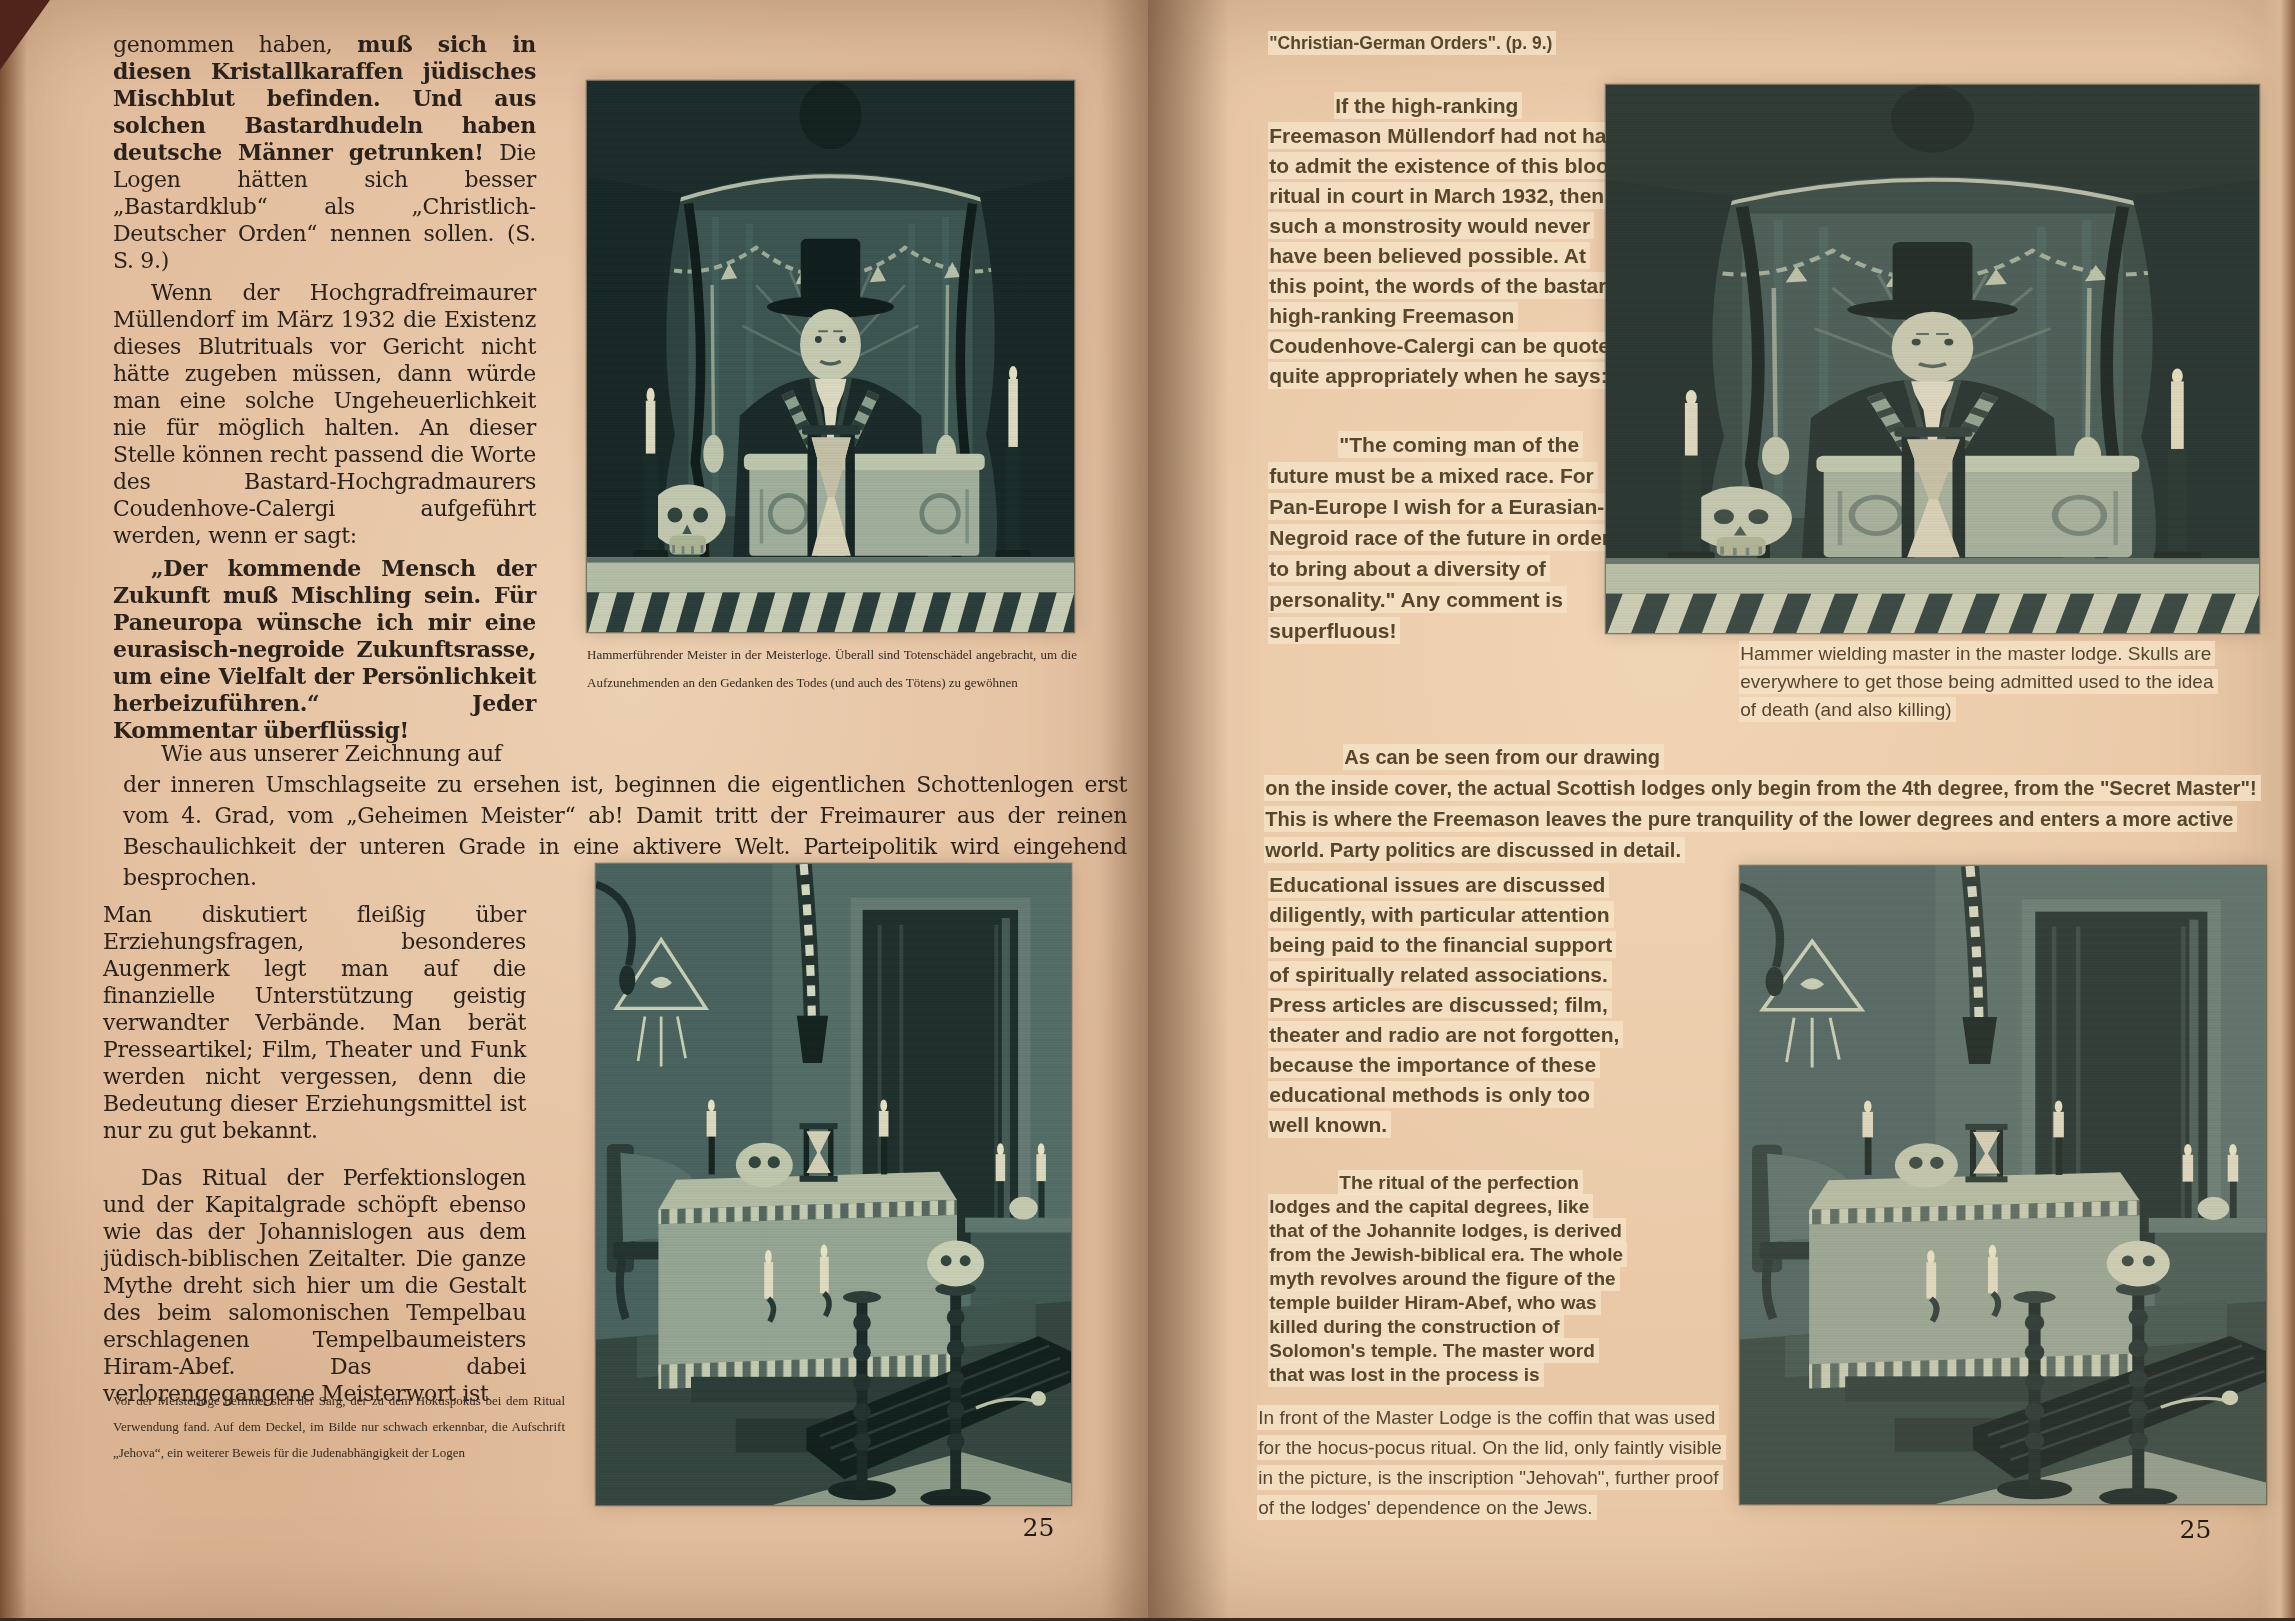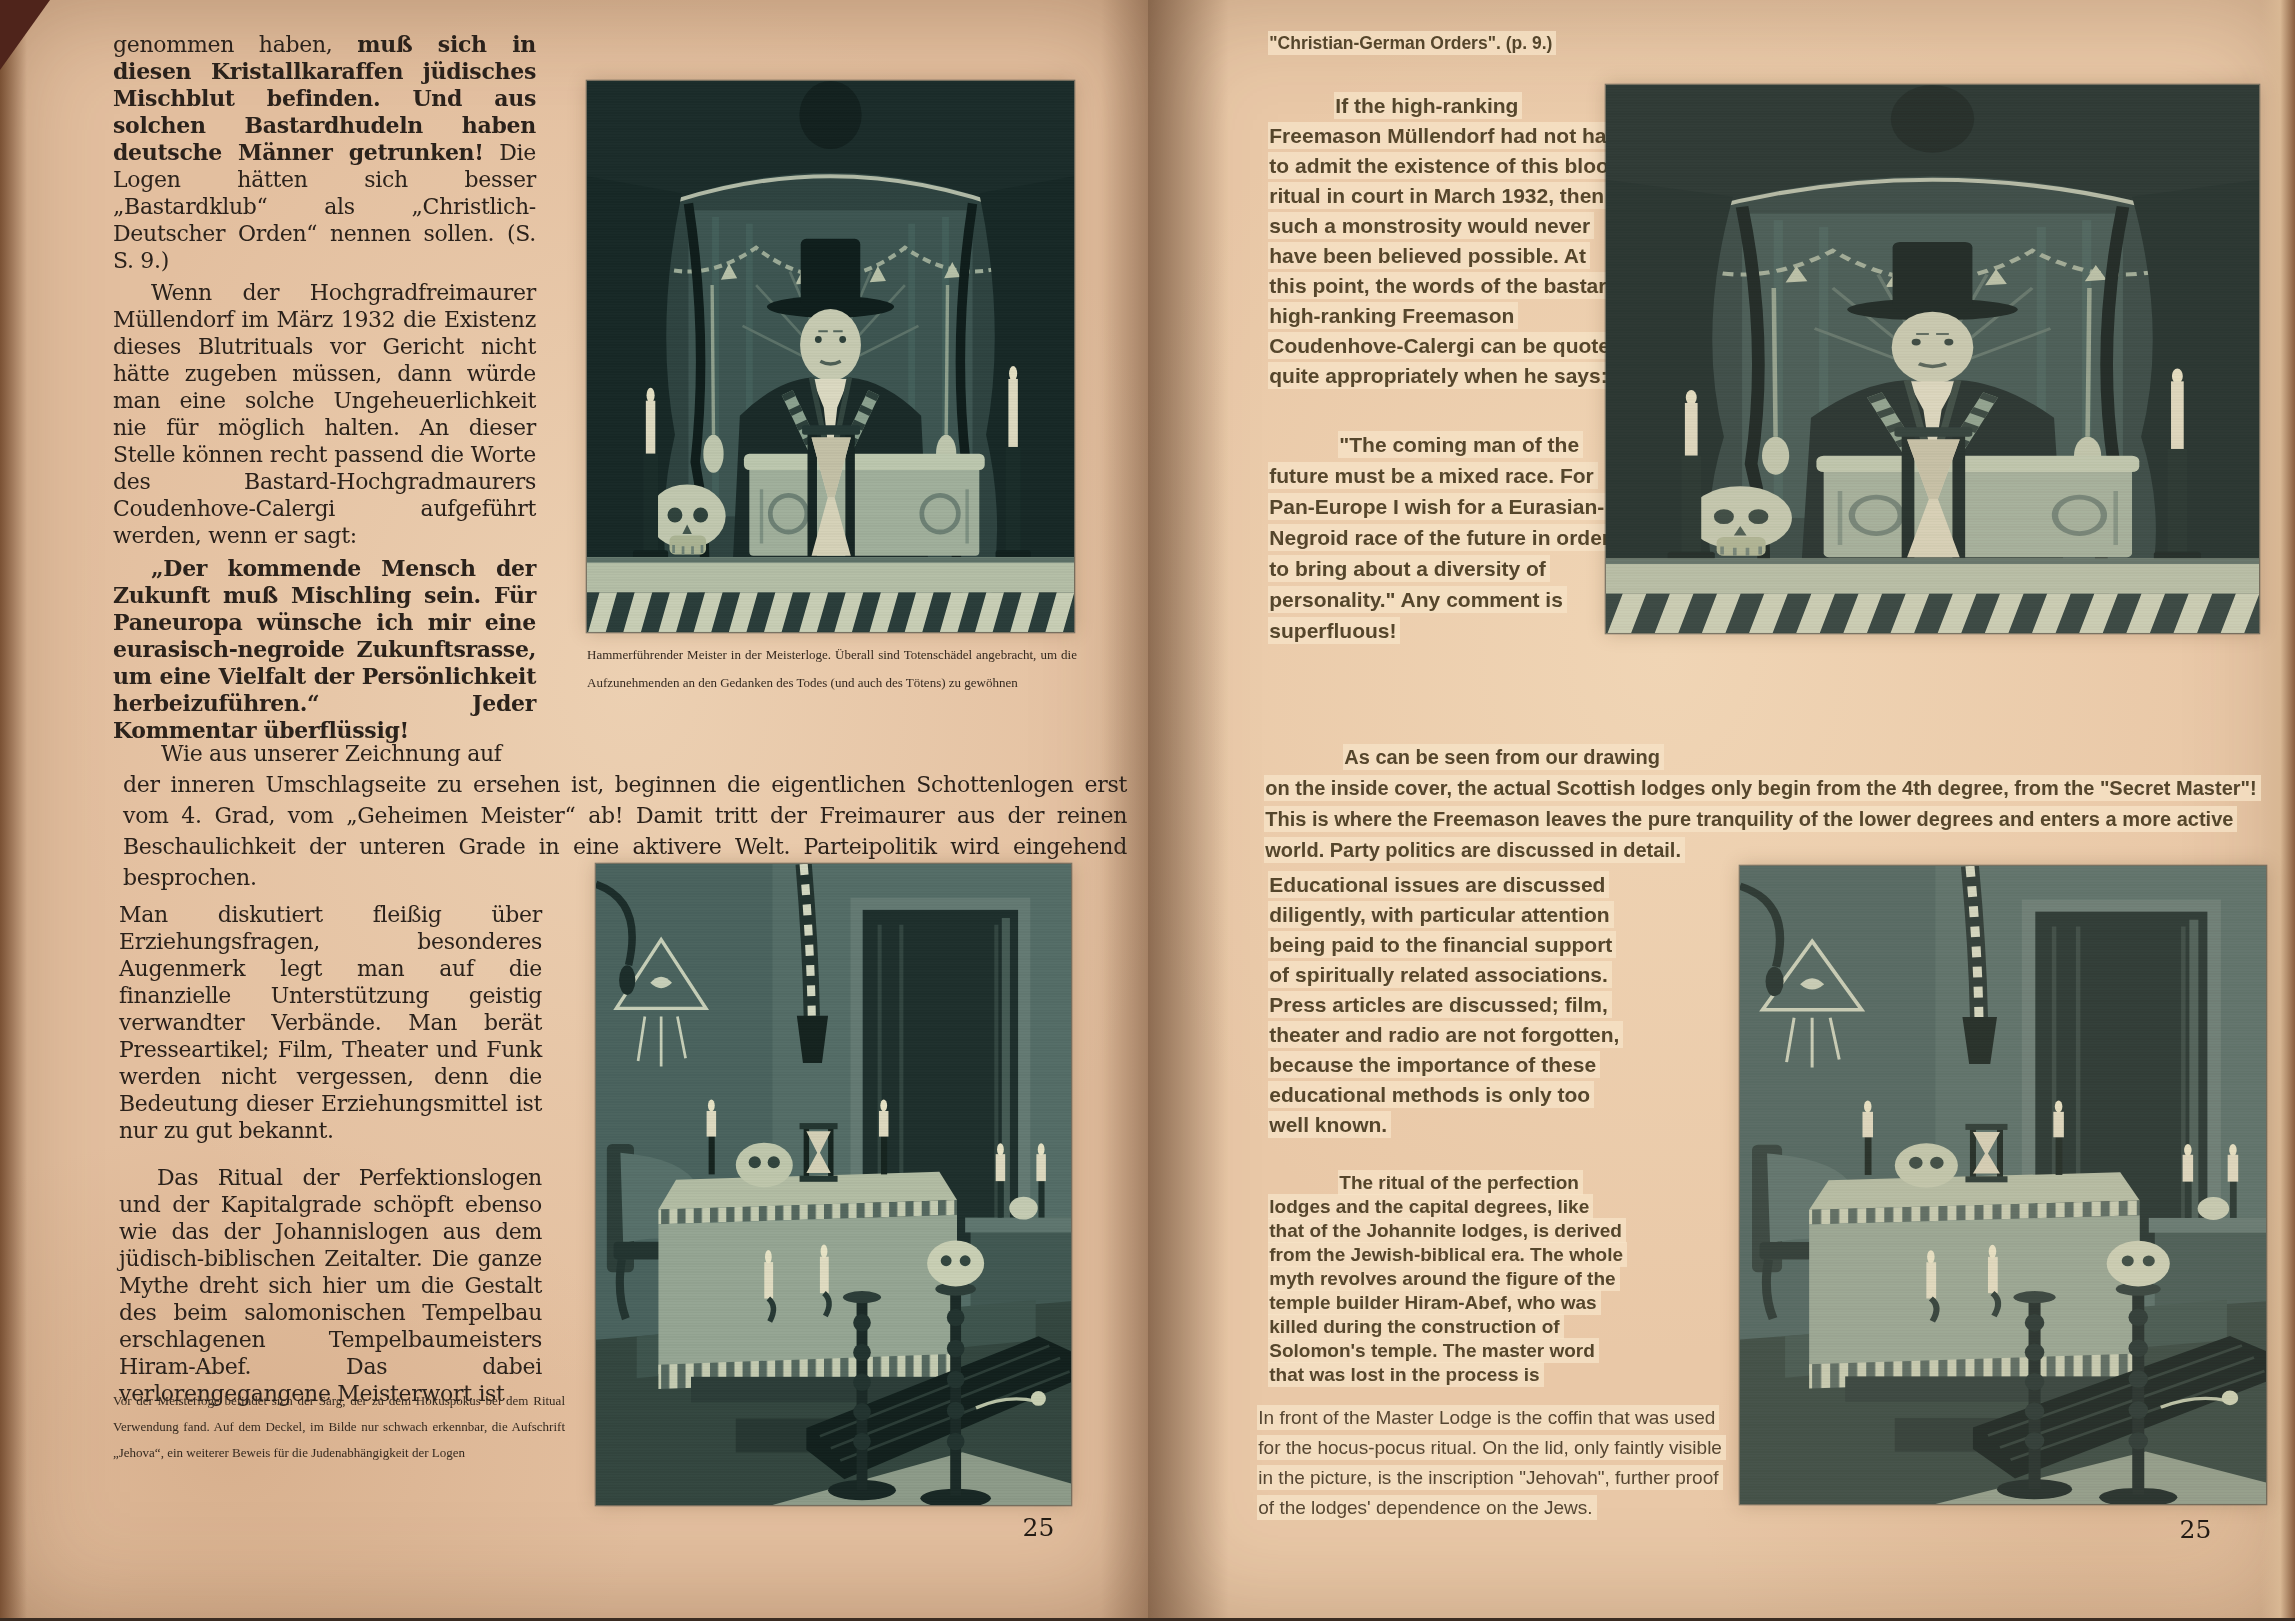--- a/index.html
+++ b/index.html
@@ -251,21 +251,21 @@
         </svg>
       <div class="grain"></div>
     </div>
     <div class="cap-de" style="left:587px;top:641px;width:490px;">Hammerführender Meister in der Meisterloge. Überall sind Totenschädel angebracht, um die Aufzunehmenden an den Gedanken des Todes (und auch des Tötens) zu gewöhnen</div>
 
     <div class="gwide" style="left:123px;top:738px;width:1004px;">
       <span class="intro">Wie aus unserer Zeichnung auf</span>
       <span>der inneren Umschlagseite zu ersehen ist, beginnen die eigentlichen Schottenlogen erst vom 4. Grad, vom „Geheimen Meister“ ab! Damit tritt der Freimaurer aus der reinen Beschaulichkeit der unteren Grade in eine aktivere Welt. Parteipolitik wird eingehend besprochen.</span>
     </div>
 
-    <div class="gcol" style="left:119px;top:901px;width:423px;">
+    <div class="gcol" style="left:103px;top:901px;width:423px;">
       <p>Man diskutiert fleißig über Erziehungsfragen, besonderes Augenmerk legt man auf die finanzielle Unterstützung geistig verwandter Verbände. Man berät Presseartikel; Film, Theater und Funk werden nicht vergessen, denn die Bedeutung dieser Erziehungsmittel ist nur zu gut bekannt.</p>
       <p class="g-indent" style="margin-top:20px;">Das Ritual der Perfektionslogen und der Kapitalgrade schöpft ebenso wie das der Johannislogen aus dem jüdisch-biblischen Zeitalter. Die ganze Mythe dreht sich hier um die Gestalt des beim salomonischen Tempelbau erschlagenen Tempelbaumeisters Hiram-Abef. Das dabei verlorengegangene Meisterwort ist</p>
     </div>
 
     <div class="photo" style="left:596px;top:864px;width:475px;height:641px;">
       <svg viewBox="0 0 700 950" preserveAspectRatio="none">
           <use href="#scene-bottom"></use>
         </svg>
       <div class="grain"></div>
     </div>
@@ -285,20 +285,21 @@
       <p class="e-quote"><span class="ehl">"The coming man of the future must be a mixed race. For Pan-Europe I wish for a Eurasian-Negroid race of the future in order to bring about a diversity of personality." Any comment is superfluous!</span></p>
     </div>
 
     <div class="photo" style="left:458px;top:85px;width:653px;height:548px;">
       <svg viewBox="0 0 720 810" preserveAspectRatio="none">
           <use href="#scene-top"></use>
         </svg>
       <div class="grain"></div>
       <div class="warm"></div>
     </div>
+    <div class="cap-en" style="left:591px;top:640px;width:485px;"><span class="ehl">Hammer wielding master in the master lodge. Skulls are everywhere to get those being admitted used to the idea of death (and also killing)</span></div>
 
     <div class="ewide" style="left:116px;top:742px;width:1023px;">
       <span class="intro"><span class="ehl">As can be seen from our drawing</span></span>
       <span class="ehl">on the inside cover, the actual Scottish lodges only begin from the 4th degree, from the "Secret Master"! This is where the Freemason leaves the pure tranquility of the lower degrees and enters a more active world. Party politics are discussed in detail.</span>
     </div>
 
     <div class="ecol" style="left:120px;top:870px;width:360px;">
       <p class="e-std" style="line-height:30px;margin-bottom:31px;"><span class="ehl">Educational issues are discussed diligently, with particular attention being paid to the financial support of spiritually related associations. Press articles are discussed; film, theater and radio are not forgotten, because the importance of these educational methods is only too well known.</span></p>
       <p class="e-rit"><span class="ehl">The ritual of the perfection lodges and the capital degrees, like that of the Johannite lodges, is derived from the Jewish-biblical era. The whole myth revolves around the figure of the temple builder Hiram-Abef, who was killed during the construction of Solomon's temple. The master word that was lost in the process is</span></p>
     </div>

